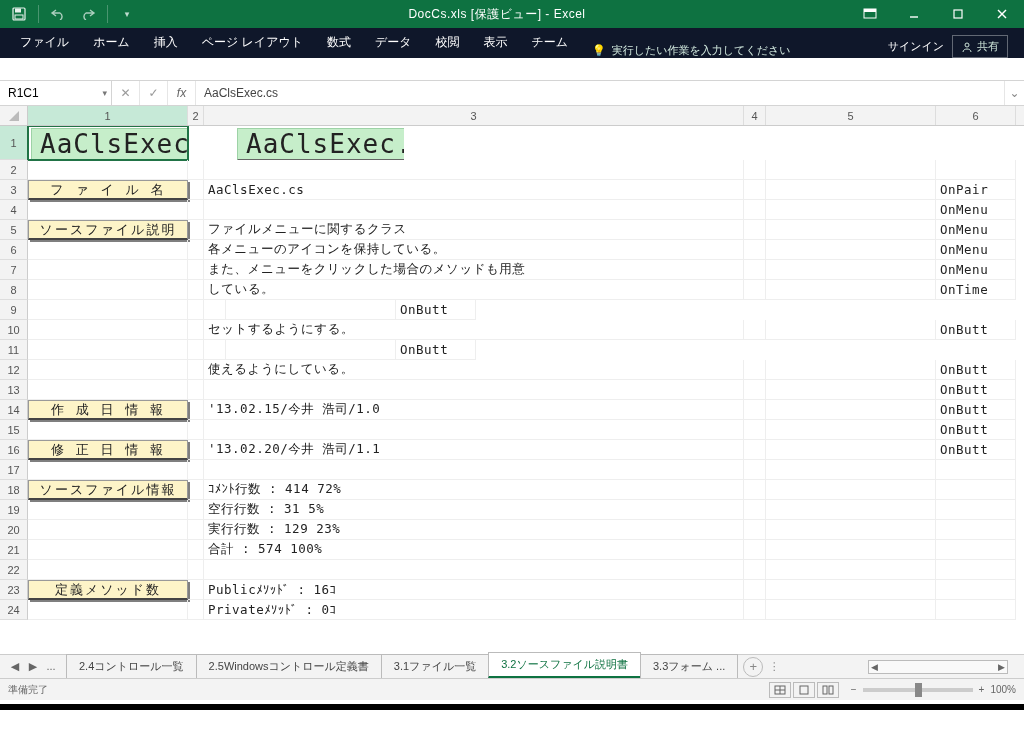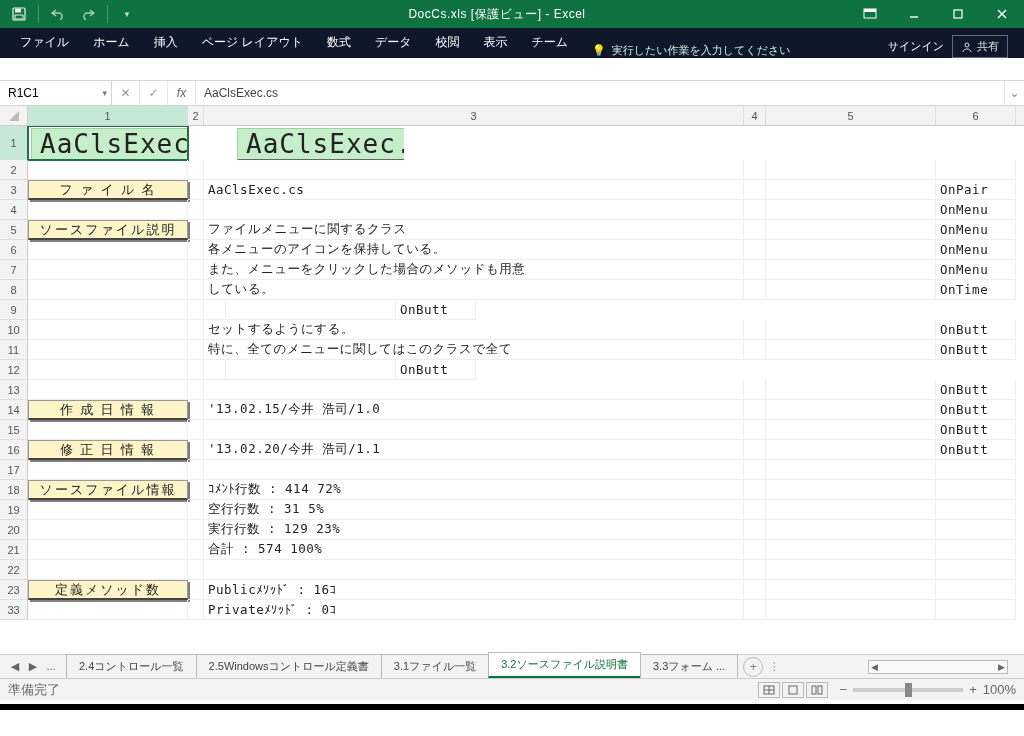--- a/index.html
+++ b/index.html
@@ -45,36 +45,36 @@
 .row-h { width: 28px; background: #f3f3f3; border-right: 1px solid #ccc; border-bottom: 1px solid #ddd; display: flex; align-items: center; justify-content: center; font-size: 11px; color: #555; }
 .row-h.sel-row { background: #c6e9d7; }
 .cell { border-right: 1px solid #eee; border-bottom: 1px solid #eee; display: flex; align-items: center; padding: 0 4px; overflow: hidden; white-space: nowrap; }
 .cell.c1 { width: 160px; } .cell.c2 { width: 16px; } .cell.c3 { width: 540px; } .cell.c4 { width: 22px; } .cell.c5 { width: 170px; } .cell.c6 { width: 80px; }
 
 
 .big-green { background: #c6eeca; font-family: "MS Gothic", monospace; font-size: 26px; letter-spacing: 1px; padding: 0 8px; border: 1px solid #9dd2a6; border-bottom: 2px solid #666; box-shadow: 2px 2px 0 rgba(0,0,0,.4); margin: 3px 3px 1px 3px; }
 .active-cell-border { outline: 2px solid #217346; outline-offset: -1px; }
 
 
-.label-y { background: #fdf4c8; border: 1px solid #999; border-bottom: 2px solid #444; box-shadow: 2px 2px 0 rgba(0,0,0,.5); font-family: Liberation Serif, serif; font-size: 13px; letter-spacing: 2px; justify-content: center; }
+.label-y { background: #fdf4c8; border: 1px solid #999; border-bottom: 2px solid #444; box-shadow: 2px 2px 0 rgba(0,0,0,.5); font-family: Liberation Mono, monospace; font-size: 13px; letter-spacing: 2px; justify-content: center; }
 .cell.c3 .mono, .val { font-family: "MS Gothic","MS Mincho", monospace; font-size: 12.5px; letter-spacing: .5px; }
 
 
 .tabs-bar { height: 24px; display: flex; align-items: center; border-top: 1px solid #ccc; font-size: 11px; background: #f3f3f3; }
 .tabs-nav { display: flex; gap: 4px; padding: 0 8px; color: #666; }
 .tnav { width: 14px; text-align: center; }
 .tabs { display: flex; align-items: flex-end; height: 100%; }
 .tab { padding: 4px 12px; border: 1px solid #bbb; border-bottom: none; background: #f3f3f3; color: #444; margin-right: -1px; }
 .tab.active { background: #fff; border-bottom: 2px solid #0e7241; color: #0e7241; font-weight: 500; }
 .add-sheet { width: 20px; height: 20px; border: 1px solid #bbb; border-radius: 50%; display: flex; align-items: center; justify-content: center; margin-left: 6px; color: #888; font-size: 13px; }
 .tabs-spacer { flex: 1; }
 .hsb { width: 140px; height: 14px; border: 1px solid #bbb; background: #f9f9f9; display: flex; align-items: center; justify-content: space-between; padding: 0 2px; margin-right: 16px; font-size: 9px; color: #666; }
 
 
-.status { height: 22px; border-top: 1px solid #ccc; display: flex; align-items: center; font-size: 13px; color: #666; padding: 0 8px; background: #f3f3f3; }
+.status { height: 22px; border-top: 1px solid #ccc; display: flex; align-items: center; font-size: 10px; color: #666; padding: 0 8px; background: #f3f3f3; }
 .status-left { flex: 1; }
 .view-btns { display: flex; gap: 2px; }
 .vbtn { width: 22px; height: 16px; border: 1px solid #bbb; display: flex; align-items: center; justify-content: center; font-size: 10px; }
 .zoom { display: flex; align-items: center; gap: 6px; margin-left: 12px; }
 .zoom-track { width: 110px; height: 4px; background: #ccc; position: relative; }
 .zoom-thumb { position: absolute; width: 7px; height: 14px; background: #888; top: -5px; left: 52px; }
 
 .taskbar { height: 6px; background: #000; }
 
 svg { display: block; }
@@ -321,33 +321,33 @@
         <div class="cell c4"></div>
         <div class="cell c5"></div>
         <div class="cell c6">
           <span class="val">OnButt</span>
         </div>
       </div>
     <div class="row">
         <div class="row-h">11</div>
         <div class="cell c1"></div>
         <div class="cell c2"></div>
-        <div class="cell c3">
-          <span class="val">特に、全てのメニューに関してはこのクラスで全て</span>
-        </div>
         <div class="cell c4"></div>
         <div class="cell c5"></div>
         <div class="cell c6">
           <span class="val">OnButt</span>
         </div>
       </div>
     <div class="row">
         <div class="row-h">12</div>
         <div class="cell c1"></div>
         <div class="cell c2"></div>
+        <div class="cell c3">
+          <span class="val">使えるようにしている。</span>
+        </div>
         <div class="cell c4"></div>
         <div class="cell c5"></div>
         <div class="cell c6">
           <span class="val">OnButt</span>
         </div>
       </div>
     <div class="row">
         <div class="row-h">13</div>
         <div class="cell c1"></div>
         <div class="cell c2"></div>
@@ -468,21 +468,21 @@
       <div class="cell c1 label-y">定義メソッド数</div>
       <div class="cell c2"></div>
         <div class="cell c3">
           <span class="val">Publicﾒｿｯﾄﾞ        :  16ｺ</span>
         </div>
         <div class="cell c4"></div>
         <div class="cell c5"></div>
         <div class="cell c6"></div>
       </div>
     <div class="row">
-        <div class="row-h">33</div>
+        <div class="row-h">24</div>
         <div class="cell c1"></div>
         <div class="cell c2"></div>
         <div class="cell c3">
           <span class="val">Privateﾒｿｯﾄﾞ       :   0ｺ</span>
         </div>
         <div class="cell c4"></div>
         <div class="cell c5"></div>
         <div class="cell c6"></div>
       </div>
   </div>

